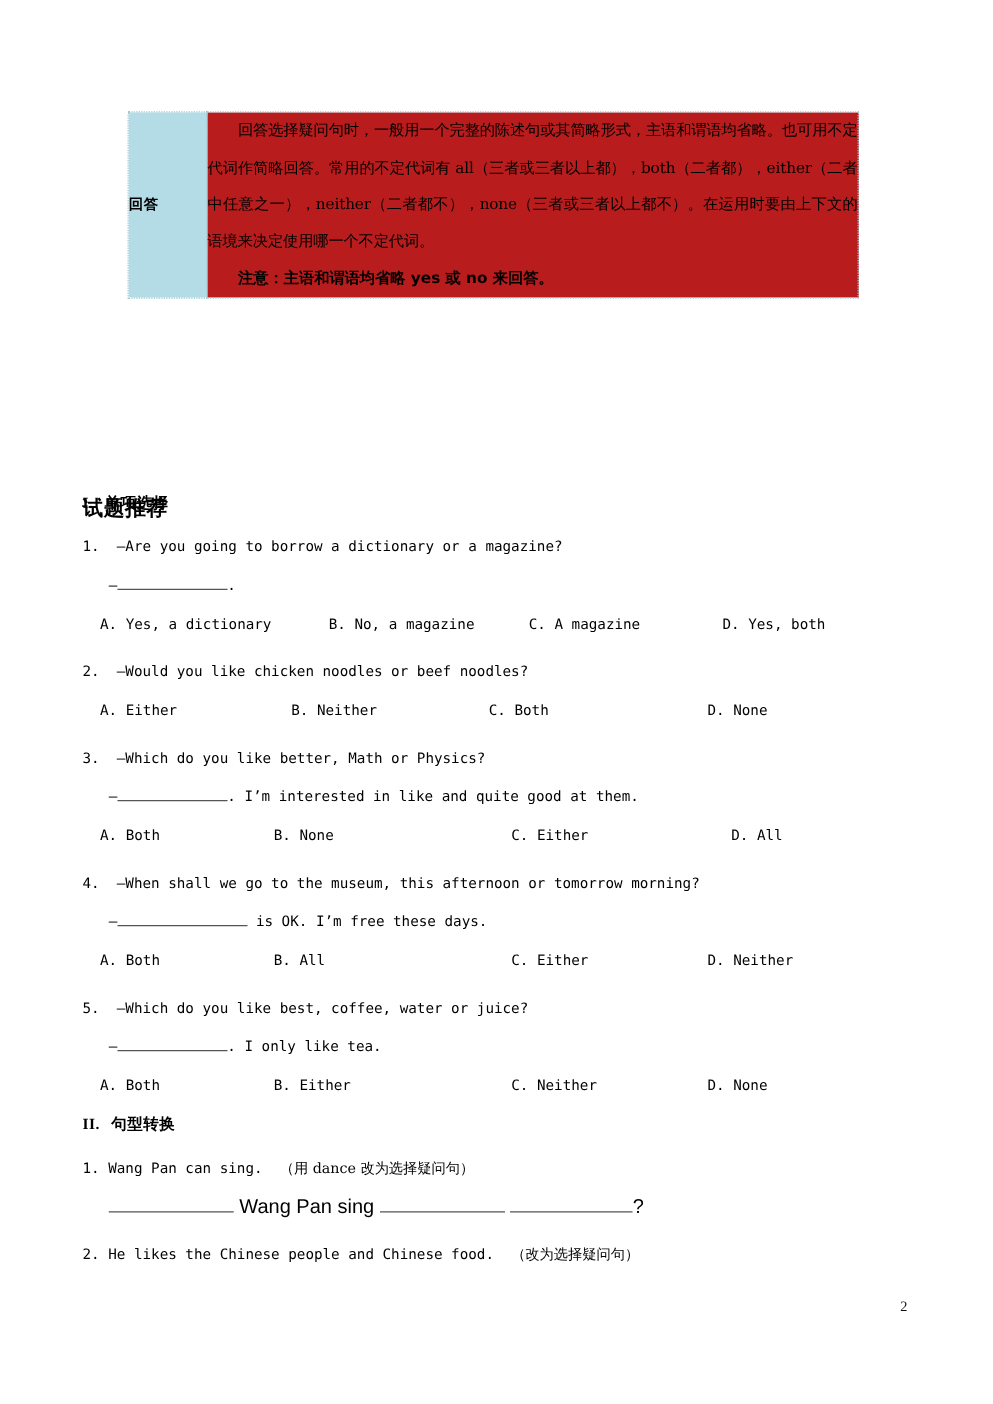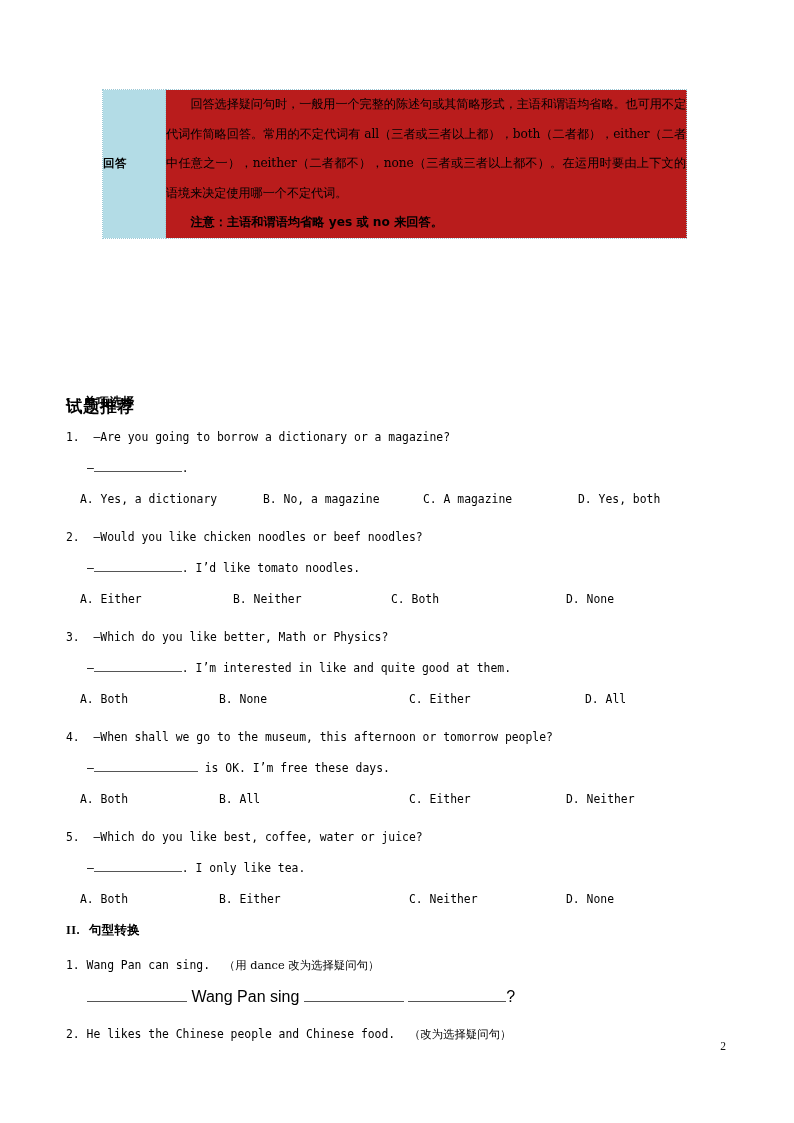--- a/index.html
+++ b/index.html
@@ -196,42 +196,41 @@
       <div class="opts">
         <span class="opt" style="width:183px">A. Yes, a dictionary</span>
         <span class="opt" style="width:160px">B. No, a magazine</span>
         <span class="opt" style="width:155px">C. A magazine</span>
         <span class="opt">D. Yes, both</span>
       </div>
     </div>
 
     <div class="q">
       <div class="q-stem"><span>2.</span>  <span>—Would you like chicken noodles or beef noodles?</span></div>
-      <div class="q-answer"><span>—</span><span class="blank blank-ans"></span><span>. I’d like tomato noodles.</span></div>
       <div class="opts">
         <span class="opt" style="width:153px">A. Either</span>
         <span class="opt" style="width:158px">B. Neither</span>
         <span class="opt" style="width:175px">C. Both</span>
         <span class="opt">D. None</span>
       </div>
     </div>
 
     <div class="q">
       <div class="q-stem"><span>3.</span>  <span>—Which do you like better, Math or Physics?</span></div>
       <div class="q-answer"><span>—</span><span class="blank blank-ans"></span><span>. I’m interested in like and quite good at them.</span></div>
       <div class="opts">
         <span class="opt" style="width:139px">A. Both</span>
         <span class="opt" style="width:190px">B. None</span>
         <span class="opt" style="width:176px">C. Either</span>
         <span class="opt">D. All</span>
       </div>
     </div>
 
     <div class="q">
-      <div class="q-stem"><span>4.</span>  <span>—When shall we go to the museum, this afternoon or tomorrow people?</span></div>
+      <div class="q-stem"><span>4.</span>  <span>—When shall we go to the museum, this afternoon or tomorrow morning?</span></div>
       <div class="q-answer"><span>—</span><span class="blank blank-med"></span><span> is OK. I’m free these days.</span></div>
       <div class="opts">
         <span class="opt" style="width:139px">A. Both</span>
         <span class="opt" style="width:190px">B. All</span>
         <span class="opt" style="width:157px">C. Either</span>
         <span class="opt">D. Neither</span>
       </div>
     </div>
 
     <div class="q">

